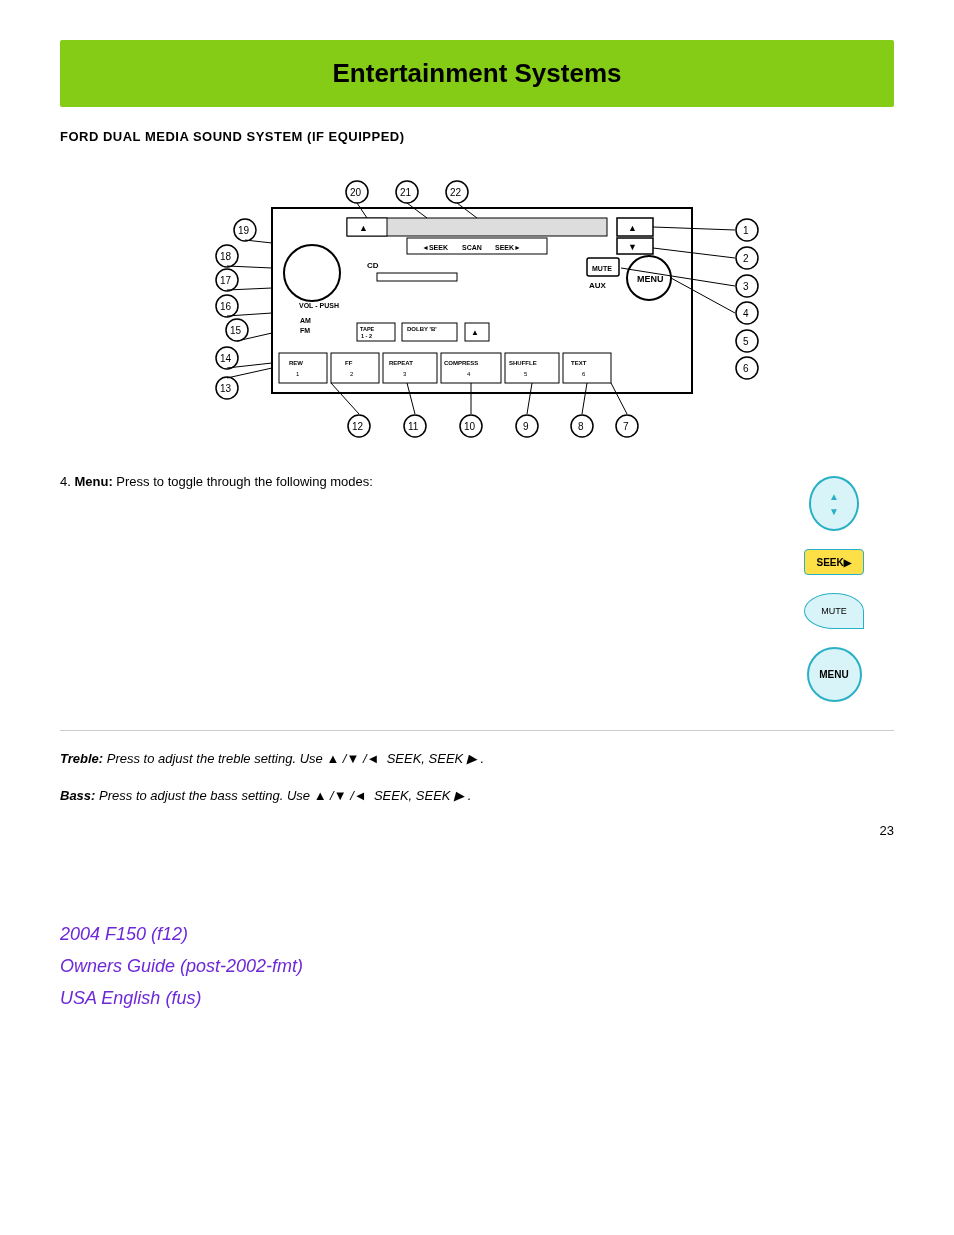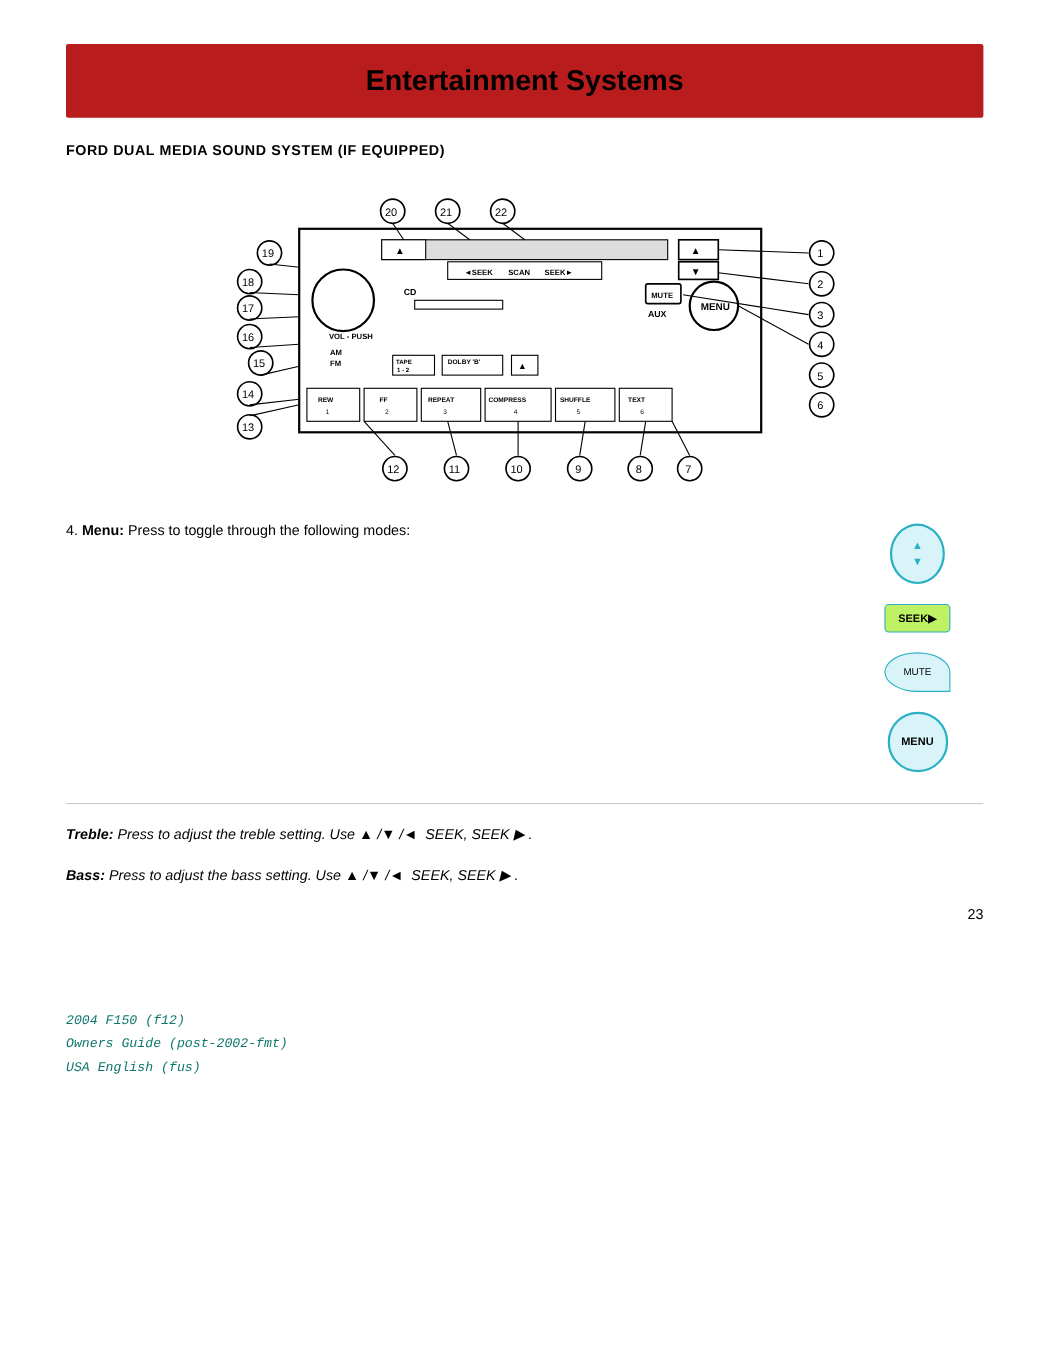--- a/index.html
+++ b/index.html
@@ -8,21 +8,21 @@
       font-family: Arial, sans-serif;
       font-size: 13px;
       color: #000;
       width: 954px;
       min-height: 1235px;
       padding: 40px 60px;
     }
 
     
     .header-banner {
-      background: #b91c1c;
+      background: #84cc16;
       text-align: center;
       padding: 18px 0;
       margin-bottom: 22px;
       border-radius: 2px;
     }
     .header-banner h1 {
       font-size: 26px;
       font-weight: bold;
       color: #000;
     }
@@ -49,21 +49,21 @@
       margin: 0 auto;
     }
     .up-down-btn .arrow-up { font-size: 10px; color: #2ab0c5; }
     .up-down-btn .arrow-down { font-size: 10px; color: #2ab0c5; }
 
     .seek-fwd-btn {
       width: 60px;
       height: 26px;
       border: 1.5px solid #2ab0c5;
       border-radius: 4px;
-      background: #bef264;
+      background: #fde047;
       display: flex;
       align-items: center;
       justify-content: center;
       font-size: 10px;
       font-weight: bold;
       color: #000;
       margin: 0 auto;
     }
 
     .mute-icon-img {
@@ -140,24 +140,23 @@
     }
 
     .page-num {
       text-align: right;
       font-size: 13px;
       margin-bottom: 80px;
     }
 
     .footer-text {
       font-style: italic;
-      color: #0f766e;
-      font-size: 12px;
+      color: #6d28d9;
+      font-size: 18px;
       line-height: 1.8;
-      font-family: Liberation Mono, monospace;
     }
 
     
     .diagram-svg {
       width: 100%;
       display: block;
       margin: 0 auto 24px auto;
     }
   </style>
 </head>

